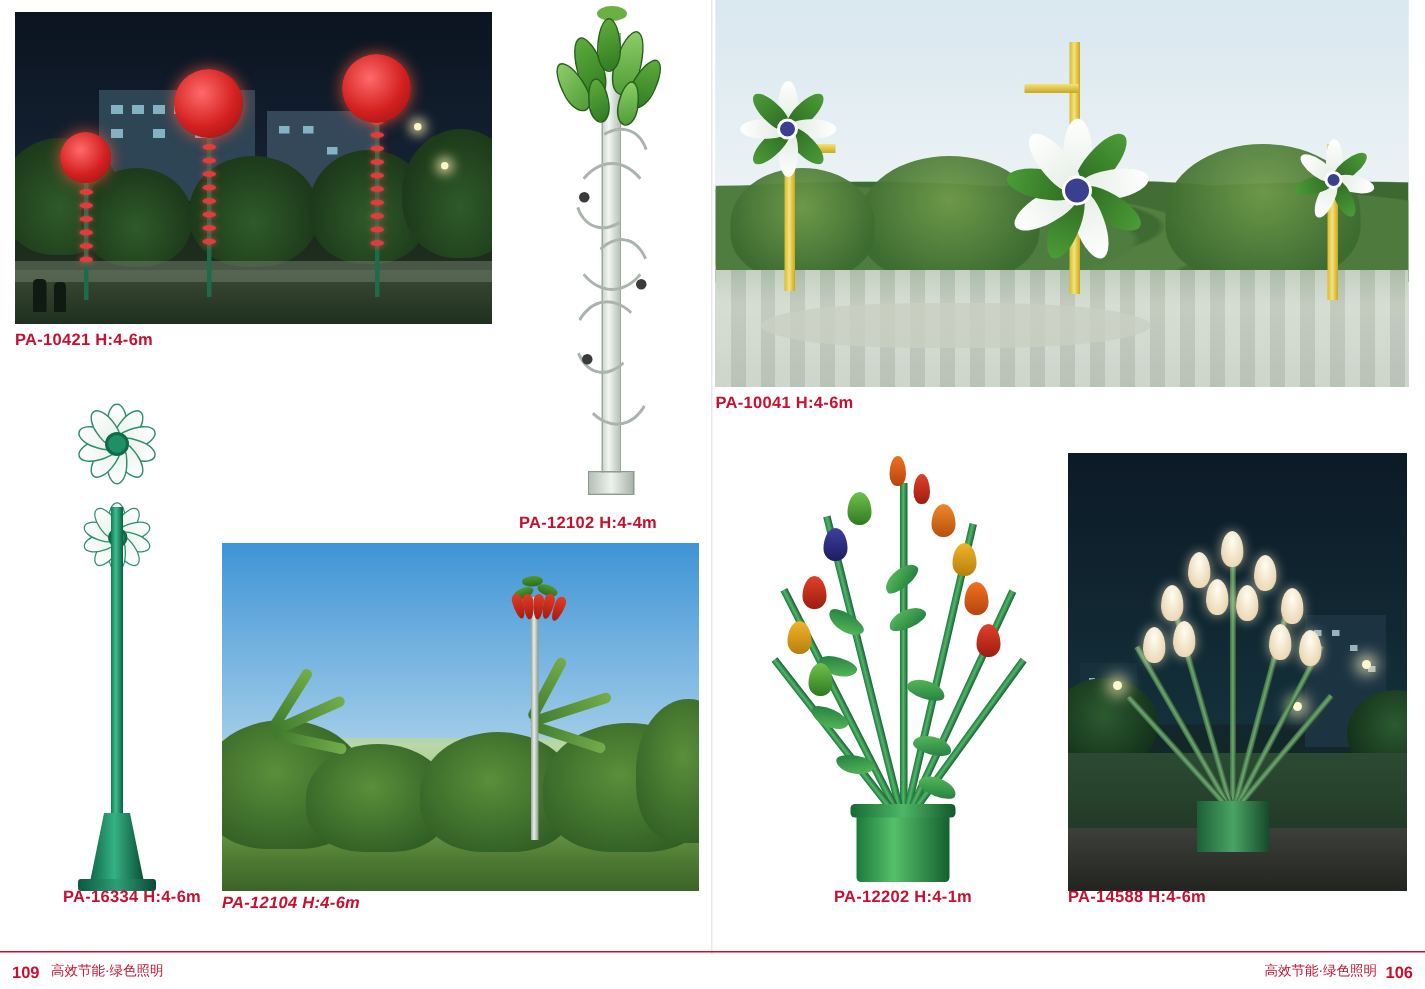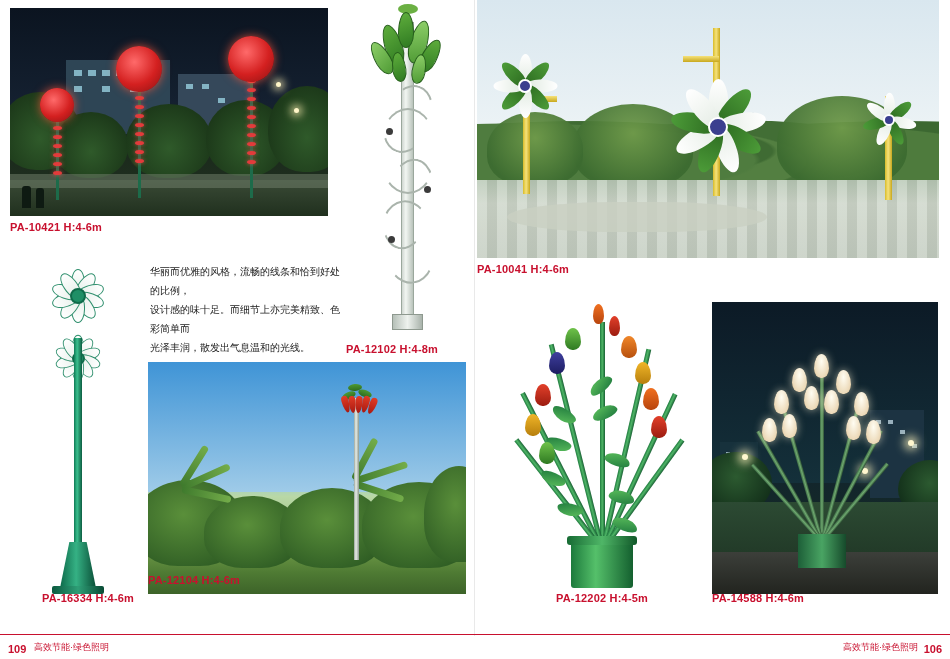--- a/index.html
+++ b/index.html
@@ -428,21 +428,21 @@
 
     <div class="p2-vine" style="left:30px; top:108px; width:60px; height:86px;"></div>
     <div class="p2-vine" style="left:34px; top:158px; width:52px; height:92px; transform:rotate(12deg);"></div>
     <div class="p2-vine" style="left:32px; top:200px; width:56px; height:84px; transform:rotate(-8deg);"></div>
     <div class="p2-vine" style="left:36px; top:84px; width:48px; height:70px; transform:rotate(20deg);"></div>
 
     <div class="p2-knob" style="left:38px; top:128px;"></div>
     <div class="p2-knob" style="left:76px; top:186px;"></div>
     <div class="p2-knob" style="left:40px; top:236px;"></div>
   </div>
-  <div class="caption" style="left:346px; top:343px;">PA-12102 H:4-8m</div>
+  <div class="caption" style="left:346px; top:343px;">PA-12102 H:4-4m</div>
 
   <div class="photo" id="photo-12201">
     <div class="p3-sky"></div>
     <div class="p3-dome"></div>
     <div class="p3-dome2"></div>
     <div class="p3-trees"></div>
     <div class="p3-willow" style="left:96px; top:104px; width:120px; height:84px;"></div>
     <div class="p3-willow" style="left:300px; top:96px; width:130px; height:92px;"></div>
     <div class="p3-willow" style="left:10px; top:112px; width:96px; height:74px;"></div>
     <div class="p3-plaza"></div>
@@ -517,25 +517,20 @@
       <i style="transform:rotate(288deg) scale(.86);"></i>
         <i style="transform:rotate(324deg) scale(.86);"></i>
       <span class="hub" style="width:13px;height:13px;margin:-6.5px 0 0 -6.5px;"></span>
     </div>
     <div class="g-pole"></div>
     <div class="g-base"></div>
     <div class="g-base2"></div>
   </div>
   <div class="caption" style="left:42px; top:592px;">PA-16334 H:4-6m</div>
 
-  <div id="desc">
-    <p>华丽而优雅的风格，流畅的线条和恰到好处的比例，</p>
-    <p>设计感的味十足。而细节上亦完美精致、色彩简单而</p>
-    <p>光泽丰润，散发出气息温和的光线。</p>
-  </div>
 
   <div class="photo" id="photo-12104">
     <div class="p4-sky"></div>
     <div class="p4-grass"></div>
     <div class="p4-bush" style="left:-14px; top:118px; width:110px; height:86px;"></div>
     <div class="p4-bush" style="left:56px; top:134px; width:96px; height:72px;"></div>
     <div class="p4-bush" style="left:132px; top:126px; width:104px; height:80px;"></div>
     <div class="p4-bush" style="left:214px; top:120px; width:114px; height:86px;"></div>
     <div class="p4-bush" style="left:276px; top:104px; width:70px; height:96px;"></div>
 
@@ -550,21 +545,21 @@
     <div class="p4-cleaf" style="left:194px; top:30px; transform:rotate(-22deg);"></div>
     <div class="p4-cleaf" style="left:210px; top:28px; transform:rotate(20deg);"></div>
     <div class="p4-cleaf" style="left:200px; top:22px; transform:rotate(-4deg);"></div>
     <div class="p4-chili" style="left:192px; top:34px; transform:rotate(-16deg);"></div>
     <div class="p4-chili" style="left:200px; top:34px; transform:rotate(-6deg);"></div>
     <div class="p4-chili" style="left:208px; top:34px; transform:rotate(4deg);"></div>
     <div class="p4-chili" style="left:216px; top:34px; transform:rotate(14deg);"></div>
     <div class="p4-chili" style="left:224px; top:36px; transform:rotate(22deg);"></div>
 
   </div>
-  <div class="caption" style="left:148px; top:574px;">PA-12104 H:4-6m</div>
+  <div class="caption" style="left:148px; top:596px;font-style:italic;">PA-12104 H:4-6m</div>
 
   <div id="illus-12202">
 
     <div class="b-stem" style="left:95px; top:30px;  height:228px;"></div>
     <div class="b-stem" style="left:95px; top:46px;  height:212px; transform:rotate(-14deg);"></div>
     <div class="b-stem" style="left:95px; top:52px;  height:206px; transform:rotate(13deg);"></div>
     <div class="b-stem" style="left:95px; top:82px;  height:176px; transform:rotate(-27deg);"></div>
     <div class="b-stem" style="left:95px; top:86px;  height:172px; transform:rotate(25deg);"></div>
     <div class="b-stem" style="left:95px; top:118px; height:140px; transform:rotate(-38deg);"></div>
     <div class="b-stem" style="left:95px; top:122px; height:136px; transform:rotate(36deg);"></div>
@@ -586,21 +581,21 @@
     <div class="b-tulip" style="left:44px;  top:60px; background:linear-gradient(#3f3f9e,#1d1d62);"></div>
     <div class="b-tulip" style="left:130px; top:70px; background:linear-gradient(#f0b528,#b77f0d);"></div>
     <div class="b-tulip" style="left:30px;  top:92px; background:linear-gradient(#e2402a,#9c1c10);"></div>
     <div class="b-tulip" style="left:138px; top:96px; background:linear-gradient(#f07020,#b7440d);"></div>
     <div class="b-tulip" style="left:20px;  top:122px; background:linear-gradient(#f0b528,#b77f0d);"></div>
     <div class="b-tulip" style="left:146px; top:124px; background:linear-gradient(#e2402a,#9c1c10);"></div>
     <div class="b-tulip" style="left:34px;  top:150px; background:linear-gradient(#6fc24a,#2f7a22);"></div>
 
     <div class="b-pot"></div>
   </div>
-  <div class="caption" style="left:556px; top:592px;">PA-12202 H:4-5m</div>
+  <div class="caption" style="left:556px; top:592px;">PA-12202 H:4-1m</div>
 
   <div class="photo" id="photo-12203">
     <div class="p5-sky"></div>
     <div class="p5-bldg" style="left:158px; top:108px; width:54px; height:88px;"></div>
     <div class="p5-win" style="left:164px; top:118px; width:5px; height:4px;"></div>
     <div class="p5-win" style="left:176px; top:118px; width:5px; height:4px;"></div>
     <div class="p5-win" style="left:188px; top:128px; width:5px; height:4px;"></div>
     <div class="p5-win" style="left:200px; top:142px; width:5px; height:4px;"></div>
     <div class="p5-bldg" style="left:8px; top:140px; width:38px; height:58px; background:#17313c;"></div>
     <div class="p5-win" style="left:14px; top:150px; width:4px; height:4px;"></div>

